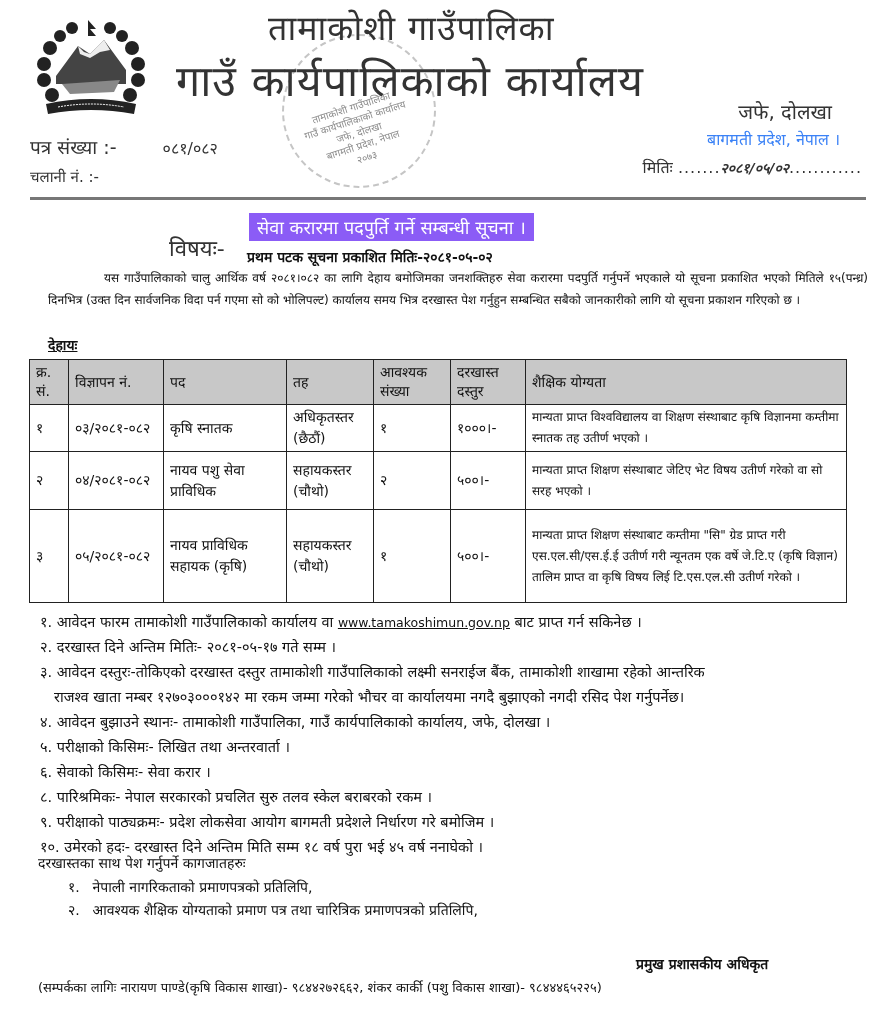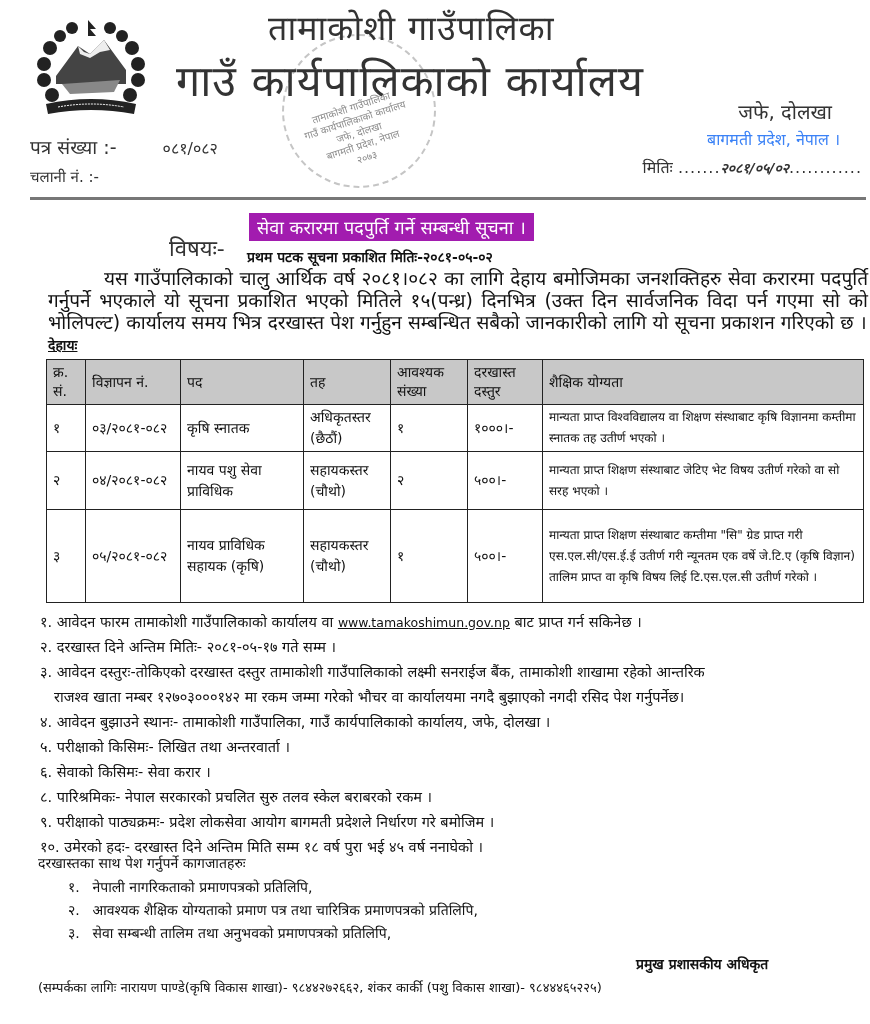--- a/index.html
+++ b/index.html
@@ -20,31 +20,31 @@
   .patra .num { margin-left:40px; font-size:16px; }
   .chalani { left:30px; top:166px; font-size:15px; color:#333; white-space:nowrap; }
   .rule { left:30px; top:197px; width:836px; height:3px; background:#777; }
 
   .stamp { left:282px; top:34px; width:150px; height:150px; border-radius:50%;
            border:2px dashed #bbb; opacity:0.85; }
   .stamp-text { position:absolute; left:10px; right:10px; top:64px; text-align:center;
                 font-size:10px; color:#777; line-height:13px; transform:rotate(-18deg); }
 
   
-  .subj-box { left:249px; top:213px; background:#a21caf; color:#fff; font-size:18px;
+  .subj-box { left:249px; top:213px; background:#8b5cf6; color:#fff; font-size:18px;
               padding:2px 8px; white-space:nowrap; }
   .subj-label { left:169px; top:232px; font-size:22px; color:#333; white-space:nowrap; }
   .subj-date { left:247px; top:247px; font-size:14px; font-weight:bold; white-space:nowrap; }
 
-  .para { left:48px; top:267px; width:820px; font-size:19px; line-height:22px; text-align:justify; }
+  .para { left:48px; top:267px; width:820px; font-size:12px; line-height:22px; text-align:justify; }
   .para p { margin:0; text-indent:56px; }
   .dehaay { left:48px; top:335px; font-size:14px; font-weight:bold; text-decoration:underline; }
 
   
-  table.vac { position:absolute; left:46px; top:359px; width:818px; border-collapse:collapse; font-size:14px; }
+  table.vac { position:absolute; left:29px; top:359px; width:818px; border-collapse:collapse; font-size:14px; }
   table.vac th, table.vac td { border:1.5px solid #222; vertical-align:middle; padding:2px 6px; text-align:left; }
   table.vac th { background:#c8c8c8; font-weight:normal; line-height:19px; height:40px; }
   table.vac td { line-height:21px; }
   table.vac tr.r1 td { height:40px; }
   table.vac tr.r2 td { height:53px; }
   table.vac tr.r3 td { height:88px; }
   .c1 { width:26px; } .c2 { width:82px; } .c3 { width:110px; } .c4 { width:74px; }
   .c5 { width:64px; } .c6 { width:62px; }
   .qual { font-size:12px;margin-left:20px; }
 
@@ -185,17 +185,16 @@
   <div class="item">६. सेवाको किसिमः- सेवा करार ।</div>
   <div class="item">८. पारिश्रमिकः- नेपाल सरकारको प्रचलित सुरु तलव स्केल बराबरको रकम ।</div>
   <div class="item">९. परीक्षाको पाठ्यक्रमः- प्रदेश लोकसेवा आयोग बागमती प्रदेशले निर्धारण गरे बमोजिम ।</div>
   <div class="item">१०. उमेरको हदः- दरखास्त दिने अन्तिम मिति सम्म १८ वर्ष पुरा भई ४५ वर्ष ननाघेको ।</div>
 </div>
 
 <div class="abs docs-head">दरखास्तका साथ पेश गर्नुपर्ने कागजातहरुः</div>
 <div class="abs docs">
   <div class="d-item"><span class="n">१.</span> <span>नेपाली नागरिकताको प्रमाणपत्रको प्रतिलिपि,</span></div>
   <div class="d-item"><span class="n">२.</span> <span>आवश्यक शैक्षिक योग्यताको प्रमाण पत्र तथा चारित्रिक प्रमाणपत्रको प्रतिलिपि,</span></div>
-  <div class="d-item"><span class="n">३.</span> <span>सेवा सम्बन्धी तालिम तथा अनुभवको प्रमाणपत्रको प्रतिलिपि,</span></div>
 </div>
 
 <div class="abs signer">प्रमुख प्रशासकीय अधिकृत</div>
 <div class="abs contact">(सम्पर्कका लागिः नारायण पाण्डे(कृषि विकास शाखा)- ९८४४२७२६६२, शंकर कार्की (पशु विकास शाखा)- ९८४४४६५२२५)</div>
 
 </body></html>

